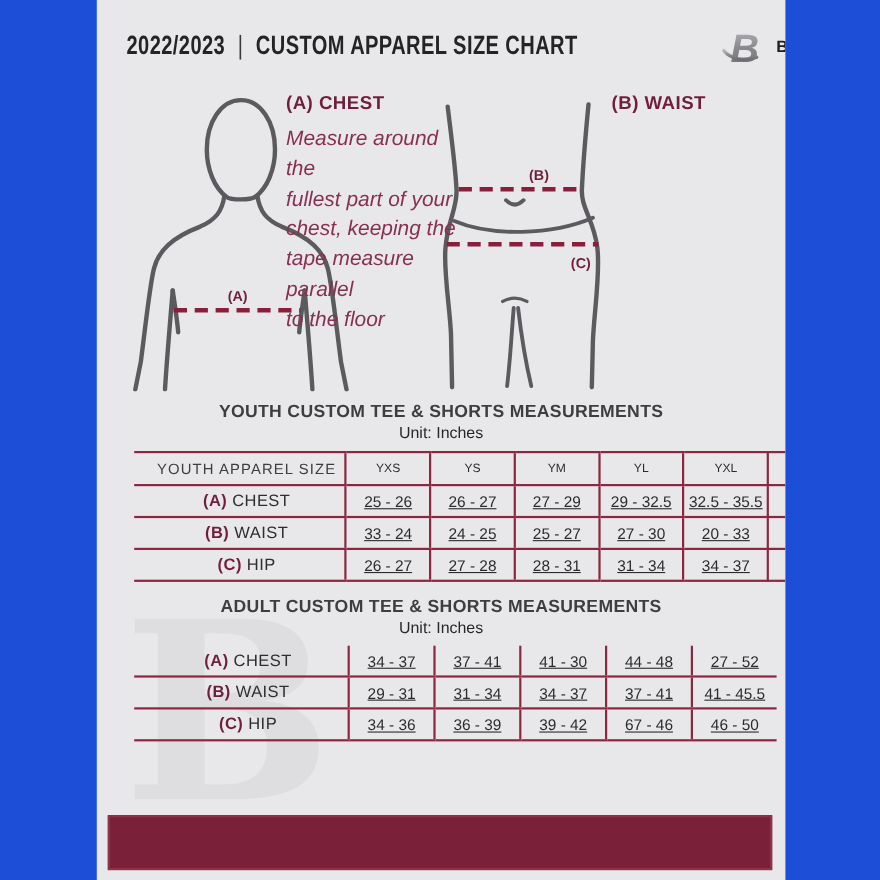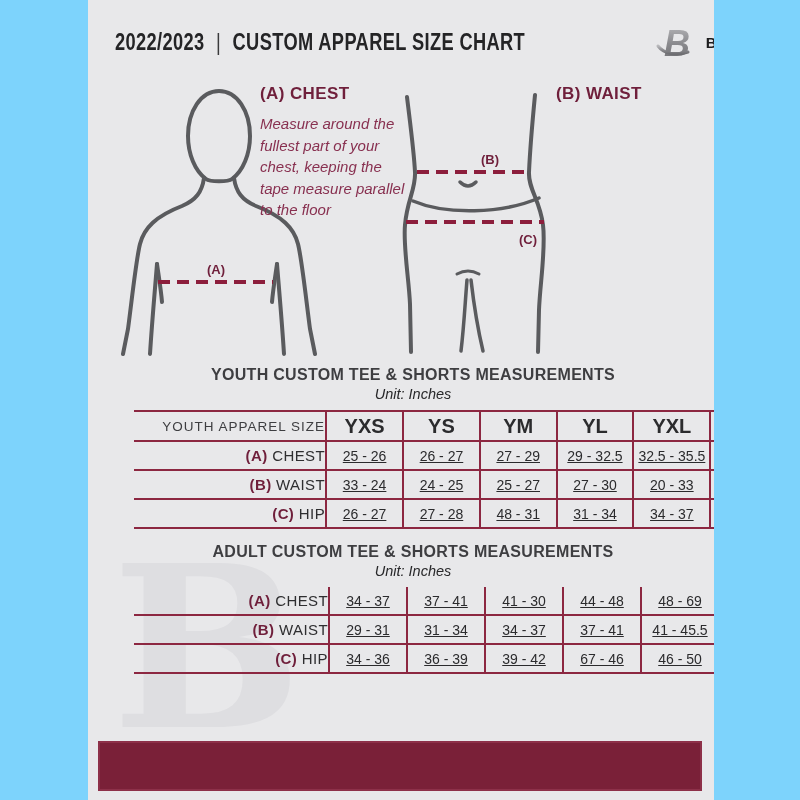--- a/index.html
+++ b/index.html
@@ -1,63 +1,63 @@
 <!DOCTYPE html>
 <html style="--maroon-accent: #6f1f3b; --maroon-rule: #8c2741; --footer-bar: #7a2038; --page-bg: #e8e8ea; --figure-gray: #5a5b5e; --dash-maroon: #8c1e3c;"><head>
 <meta charset="utf-8">
 <style>
   html,body{margin:0;padding:0;background:#000;width:800px;height:800px;overflow:hidden;}
-  .stage{position:relative;width:800px;height:800px;background:#7dd3fc;
+  .stage{position:relative;width:800px;height:800px;background:#1d4ed8;
          font-family:"Liberation Sans",sans-serif;}
   .page{position:absolute;left:88px;top:0;width:626px;height:800px;
         background:var(--page-bg,#e8e8ea);overflow:hidden;}
 
   
   .hdr{position:absolute;left:27px;right:22px;top:20px;height:44px;
        display:flex;justify-content:space-between;align-items:center;}
   .doc-title{display:flex;gap:15px;align-items:center;white-space:nowrap;
        font-weight:700;font-size:24px;letter-spacing:.5px;color:#242426;
        transform:scaleX(.76);transform-origin:left center;}
   .doc-title .sep{font-weight:400;color:#3a3a3c;}
   .brand{display:flex;align-items:center;gap:9px;}
   .brand-word{font-weight:700;font-size:15px;letter-spacing:6px;color:#1c1c1e;}
 
   
   .fig{position:absolute;}
   .guide-block{position:absolute;color:var(--maroon-accent,#6f1f3b);}
   .guide-block h3{margin:0 0 9px 0;font-size:17px;font-weight:700;letter-spacing:.4px;}
-  .guide-block p{margin:0;font-style:italic;font-size:15px;line-height:1.44;
+  .guide-block p{margin:0;font-style:italic;font-size:19px;line-height:1.44;
        color:#883050;white-space:pre-line;}
   .chest-block{left:172px;top:84px;width:165px;}
   .waist-block{left:468px;top:84px;width:160px;}
   .hips-block{left:468px;top:220px;width:164px;}
 
   
   .watermark{position:absolute;left:24px;top:552px;z-index:0;
        font-family:"DejaVu Serif",serif;font-weight:700;font-size:225px;line-height:.86;
        color:#dedee1;user-select:none;}
 
   
-  .tbl-section{position:absolute;left:0;width:626px;text-align:center;z-index:1;margin-left:12px;}
+  .tbl-section{position:absolute;left:0;width:626px;text-align:center;z-index:1;}
   .youth-section{top:366px;}
   .adult-section{top:543px;}
   .tbl-title{margin:0;font-size:16px;font-weight:700;letter-spacing:.3px;color:#3e3e41;}
-  .tbl-unit{margin:2px 0 0 0;font-size:14.5px;font-style:italic;color:#28282a;}
+  .tbl-unit{margin:2px 0 0 0;font-size:14.5px;color:#28282a;}
   table.size-table{border-collapse:collapse;table-layout:fixed;margin:8px 0 0 34px;
        text-align:center;}
   .size-table th,.size-table td{padding:0;}
   .size-table th{height:28px;border-top:2px solid var(--maroon-rule,#8c2741);
        border-bottom:2px solid var(--maroon-rule,#8c2741);}
   .size-table td{height:27px;border-bottom:2px solid var(--maroon-rule,#8c2741);}
-  .size-table .lbl{width:181px;text-align:right;padding-left:13px;}
+  .size-table .lbl{width:181px;text-align:center;padding-left:13px;}
   .size-table th.lbl{font-weight:400;font-size:13.5px;letter-spacing:1px;color:#3e3e41;}
   .size-table td.lbl{font-size:15px;letter-spacing:.4px;color:#2e2e30;}
   .size-table td.lbl b{color:var(--maroon-accent,#6f1f3b);font-weight:700;}
   .size-table .sz,.size-table .val{width:76px;border-left:2px solid var(--maroon-rule,#8c2741);}
-  .size-table th.sz{font-size:20px;font-weight:700;color:#2b2b2d;}
+  .size-table th.sz{font-size:11px;font-weight:400;color:#2b2b2d;}
   .size-table td.val{font-size:14px;color:#2b2b2d;text-decoration:underline;}
   .size-table .last{border-right:2px solid var(--maroon-rule,#8c2741);}
   .size-table .sp{width:15px;border-left:none;border-right:none;}
 
   
   .footer-bar{position:absolute;left:10px;top:741px;width:600px;height:46px;
        background:var(--footer-bar,#7a2038);border:2px solid #8d3049;z-index:2;}
 
   svg text{font-family:"Liberation Sans",sans-serif;}
 </style>
@@ -167,41 +167,41 @@
               <td class="val">24 - 25</td>
               <td class="val">25 - 27</td>
               <td class="val">27 - 30</td>
               <td class="val last">20 - 33</td>
               <td class="sp"></td>
             </tr>
             <tr>
               <td class="lbl"><b>(C)</b> HIP</td>
               <td class="val">26 - 27</td>
               <td class="val">27 - 28</td>
-              <td class="val">48 - 31</td>
+              <td class="val">28 - 31</td>
               <td class="val">31 - 34</td>
               <td class="val last">34 - 37</td>
               <td class="sp"></td>
             </tr>
           </tbody>
         </table>
     </div>
 
     <div class="tbl-section adult-section">
       <p class="tbl-title">ADULT CUSTOM TEE &amp; SHORTS MEASUREMENTS</p>
       <p class="tbl-unit">Unit: Inches</p>
       <table class="size-table">
           <tbody>
             <tr>
               <td class="lbl"><b>(A)</b> CHEST</td>
               <td class="val">34 - 37</td>
               <td class="val">37 - 41</td>
               <td class="val">41 - 30</td>
               <td class="val">44 - 48</td>
-              <td class="val">48 - 69</td>
+              <td class="val">27 - 52</td>
             </tr>
             <tr>
               <td class="lbl"><b>(B)</b> WAIST</td>
               <td class="val">29 - 31</td>
               <td class="val">31 - 34</td>
               <td class="val">34 - 37</td>
               <td class="val">37 - 41</td>
               <td class="val">41 - 45.5</td>
             </tr>
             <tr>

